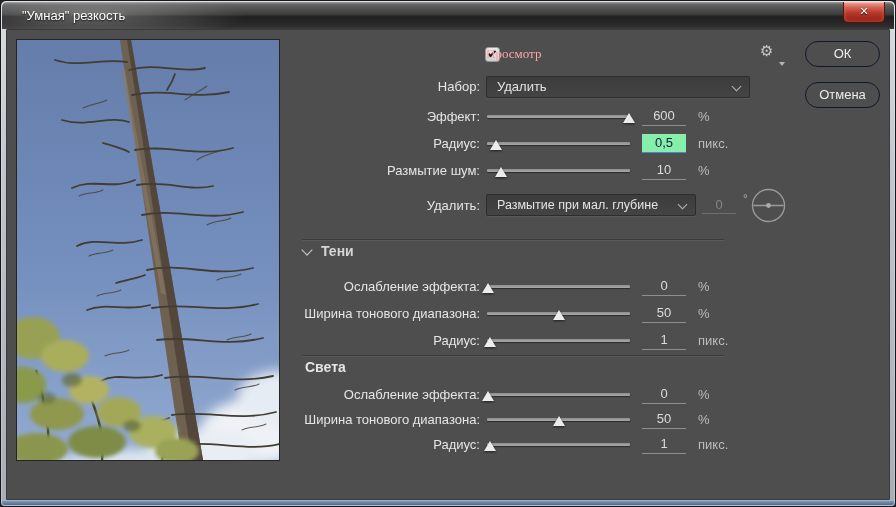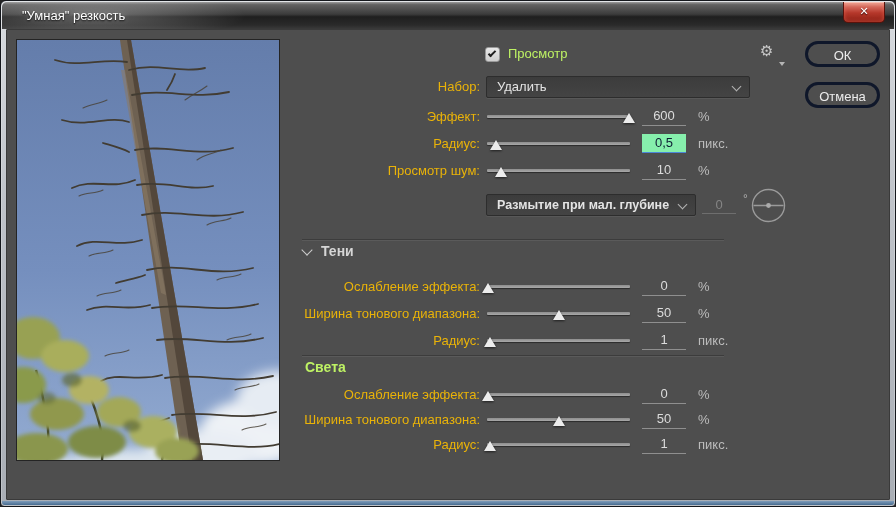--- a/index.html
+++ b/index.html
@@ -61,37 +61,37 @@
 
   
   .checkbox {
     position:absolute; left:478px; top:17px; width:15px; height:15px;
     background:linear-gradient(180deg,#e9e9e9,#cfcfcf); border:1px solid #9a9a9a;
     border-radius:3px; cursor:pointer;
   }
   .check-icon { position:absolute; left:2px; top:3px; width:8px; height:4px;
     border-left:2px solid #1f1f1f; border-bottom:2px solid #1f1f1f;
     transform:rotate(-45deg); }
-  .preview-label { position:absolute; left:501px; top:16px; color:#bef264; }
+  .preview-label { position:absolute; left:479px; top:16px; color:#fca5a5;font-family:Liberation Serif, serif; }
   .gear { position:absolute; left:753px; top:12px; font-size:15px; color:#c9c9c9; cursor:pointer; }
   .gear-caret { position:absolute; left:772px; top:32px; width:0; height:0;
     border-left:3.5px solid transparent; border-right:3.5px solid transparent;
     border-top:4px solid #b5b5b5; }
 
   .pill-btn {
     position:absolute; left:798px; width:75px; height:26px;
-    border:3px solid #0f172a; border-radius:13px; background:transparent;
+    border:1px solid #0f172a; border-radius:13px; background:transparent;
     color:#ececec; font-size:13px; text-align:center; line-height:24px; cursor:pointer;
   }
   .ok-btn { top:11px; }
   .cancel-btn { top:52px; }
 
   
   .row { position:absolute; left:0; width:886px; height:20px; }
-  .lbl { position:absolute; right:413px; top:0; line-height:20px; color:#eab308; white-space:nowrap; }
+  .lbl { position:absolute; right:413px; top:0; line-height:20px; color:#e5e5e5; white-space:nowrap; }
   .slider { position:absolute; left:480px; top:0; width:143px; height:20px; cursor:pointer; }
   .track { position:absolute; left:0; right:0; top:8px; height:3px;
     background:linear-gradient(180deg,#8e8e8e,#a8a8a8); border-radius:1px;
     box-shadow:0 1px 1px rgba(0,0,0,.45); }
   .thumb { position:absolute; top:6px; width:0; height:0; transform:translateX(-50%);
     border-left:6px solid transparent; border-right:6px solid transparent;
     border-bottom:10px solid #ececec;
     filter:drop-shadow(0 1px 1px rgba(0,0,0,.6)); cursor:pointer; }
   .val { position:absolute; left:635px; top:0; width:44px; height:19px; line-height:18px;
     text-align:center; color:#dcdcdc; border-bottom:1px solid #8f8f8f; cursor:text; }
@@ -102,37 +102,37 @@
   .dropdown {
     position:absolute; height:22px; background:linear-gradient(180deg,#3c3c3c,#444);
     border:1px solid #2d2d2d; border-radius:2px; color:#e4e4e4;
     line-height:20px; padding-left:10px; white-space:nowrap; cursor:pointer;
     box-shadow:0 1px 0 rgba(255,255,255,.06);
   }
   .chevron-down { position:absolute; right:9px; top:6px; width:7px; height:7px;
     border-right:1.5px solid #b4b4b4; border-bottom:1.5px solid #b4b4b4;
     transform:rotate(45deg); }
   .preset-dd { left:479px; top:46px; width:264px; font-size:13px; }
-  .remove-dd { left:479px; top:164px; width:210px; font-size:12.5px;font-weight:bold; }
+  .remove-dd { left:479px; top:164px; width:210px; font-size:12.5px; }
 
   .angle-field { position:absolute; left:695px; top:166px; width:34px; height:18px;
     text-align:center; color:#858585; border-bottom:1px solid #6e6e6e; line-height:17px; }
   .degree { position:absolute; left:736px; top:162px; color:#b0b0b0; font-size:12px; }
   .dial { position:absolute; left:744px; top:158px; width:35px; height:35px; cursor:pointer; }
 
   
   .divider { position:absolute; left:295px; width:422px; height:1px; background:#3c3c3c;
     box-shadow:0 1px 0 rgba(255,255,255,.07); }
   .section-header { position:absolute; height:17px; }
   .section-chevron { position:absolute; left:296px; top:3px; width:8px; height:8px;
     border-right:1.6px solid #cccccc; border-bottom:1.6px solid #cccccc;
     transform:rotate(45deg); cursor:pointer; }
   .section-title { position:absolute; left:314px; top:0; font-size:14px; font-weight:bold;
     color:#d6d6d6; }
-  .section-title.dim { left:298px; color:#bef264; }
+  .section-title.dim { left:298px; color:#e5e5e5; }
 </style>
 </head>
 <body>
 
 <div class="window">
 
   <div class="titlebar">
     <span class="title">"Умная" резкость</span>
     <div class="close-btn">
       <span>✕</span>
@@ -263,29 +263,32 @@
       <span class="lbl">Радиус:</span>
       <div class="slider">
         <div class="track"></div>
         <div class="thumb" style="left: 6%;"></div>
       </div>
       <span class="val selected">0,5</span>
       <span class="unit">пикс.</span>
     </div>
 
     <div class="row" style="top:131px">
-      <span class="lbl">Просмотр шум:</span>
+      <span class="lbl">Размытие шум:</span>
       <div class="slider">
         <div class="track"></div>
         <div class="thumb" style="left: 10%;"></div>
       </div>
       <span class="val">10</span>
       <span class="unit">%</span>
     </div>
 
+    <div class="row" style="top:166px">
+      <span class="lbl">Удалить:</span>
+    </div>
     <div class="dropdown remove-dd">
       <span>Размытие при мал. глубине</span>
       <span class="chevron-down"></span>
     </div>
     <span class="angle-field">0</span>
     <span class="degree">°</span>
     <svg class="dial" viewBox="0 0 35 35">
       <circle cx="17.5" cy="17.5" r="16" fill="none" stroke="#9a9a9a" stroke-width="1.4"></circle>
       <line x1="2.5" y1="17.5" x2="32.5" y2="17.5" stroke="#9a9a9a" stroke-width="1.4"></line>
       <circle cx="17.5" cy="17.5" r="2.4" fill="#ababab"></circle>

